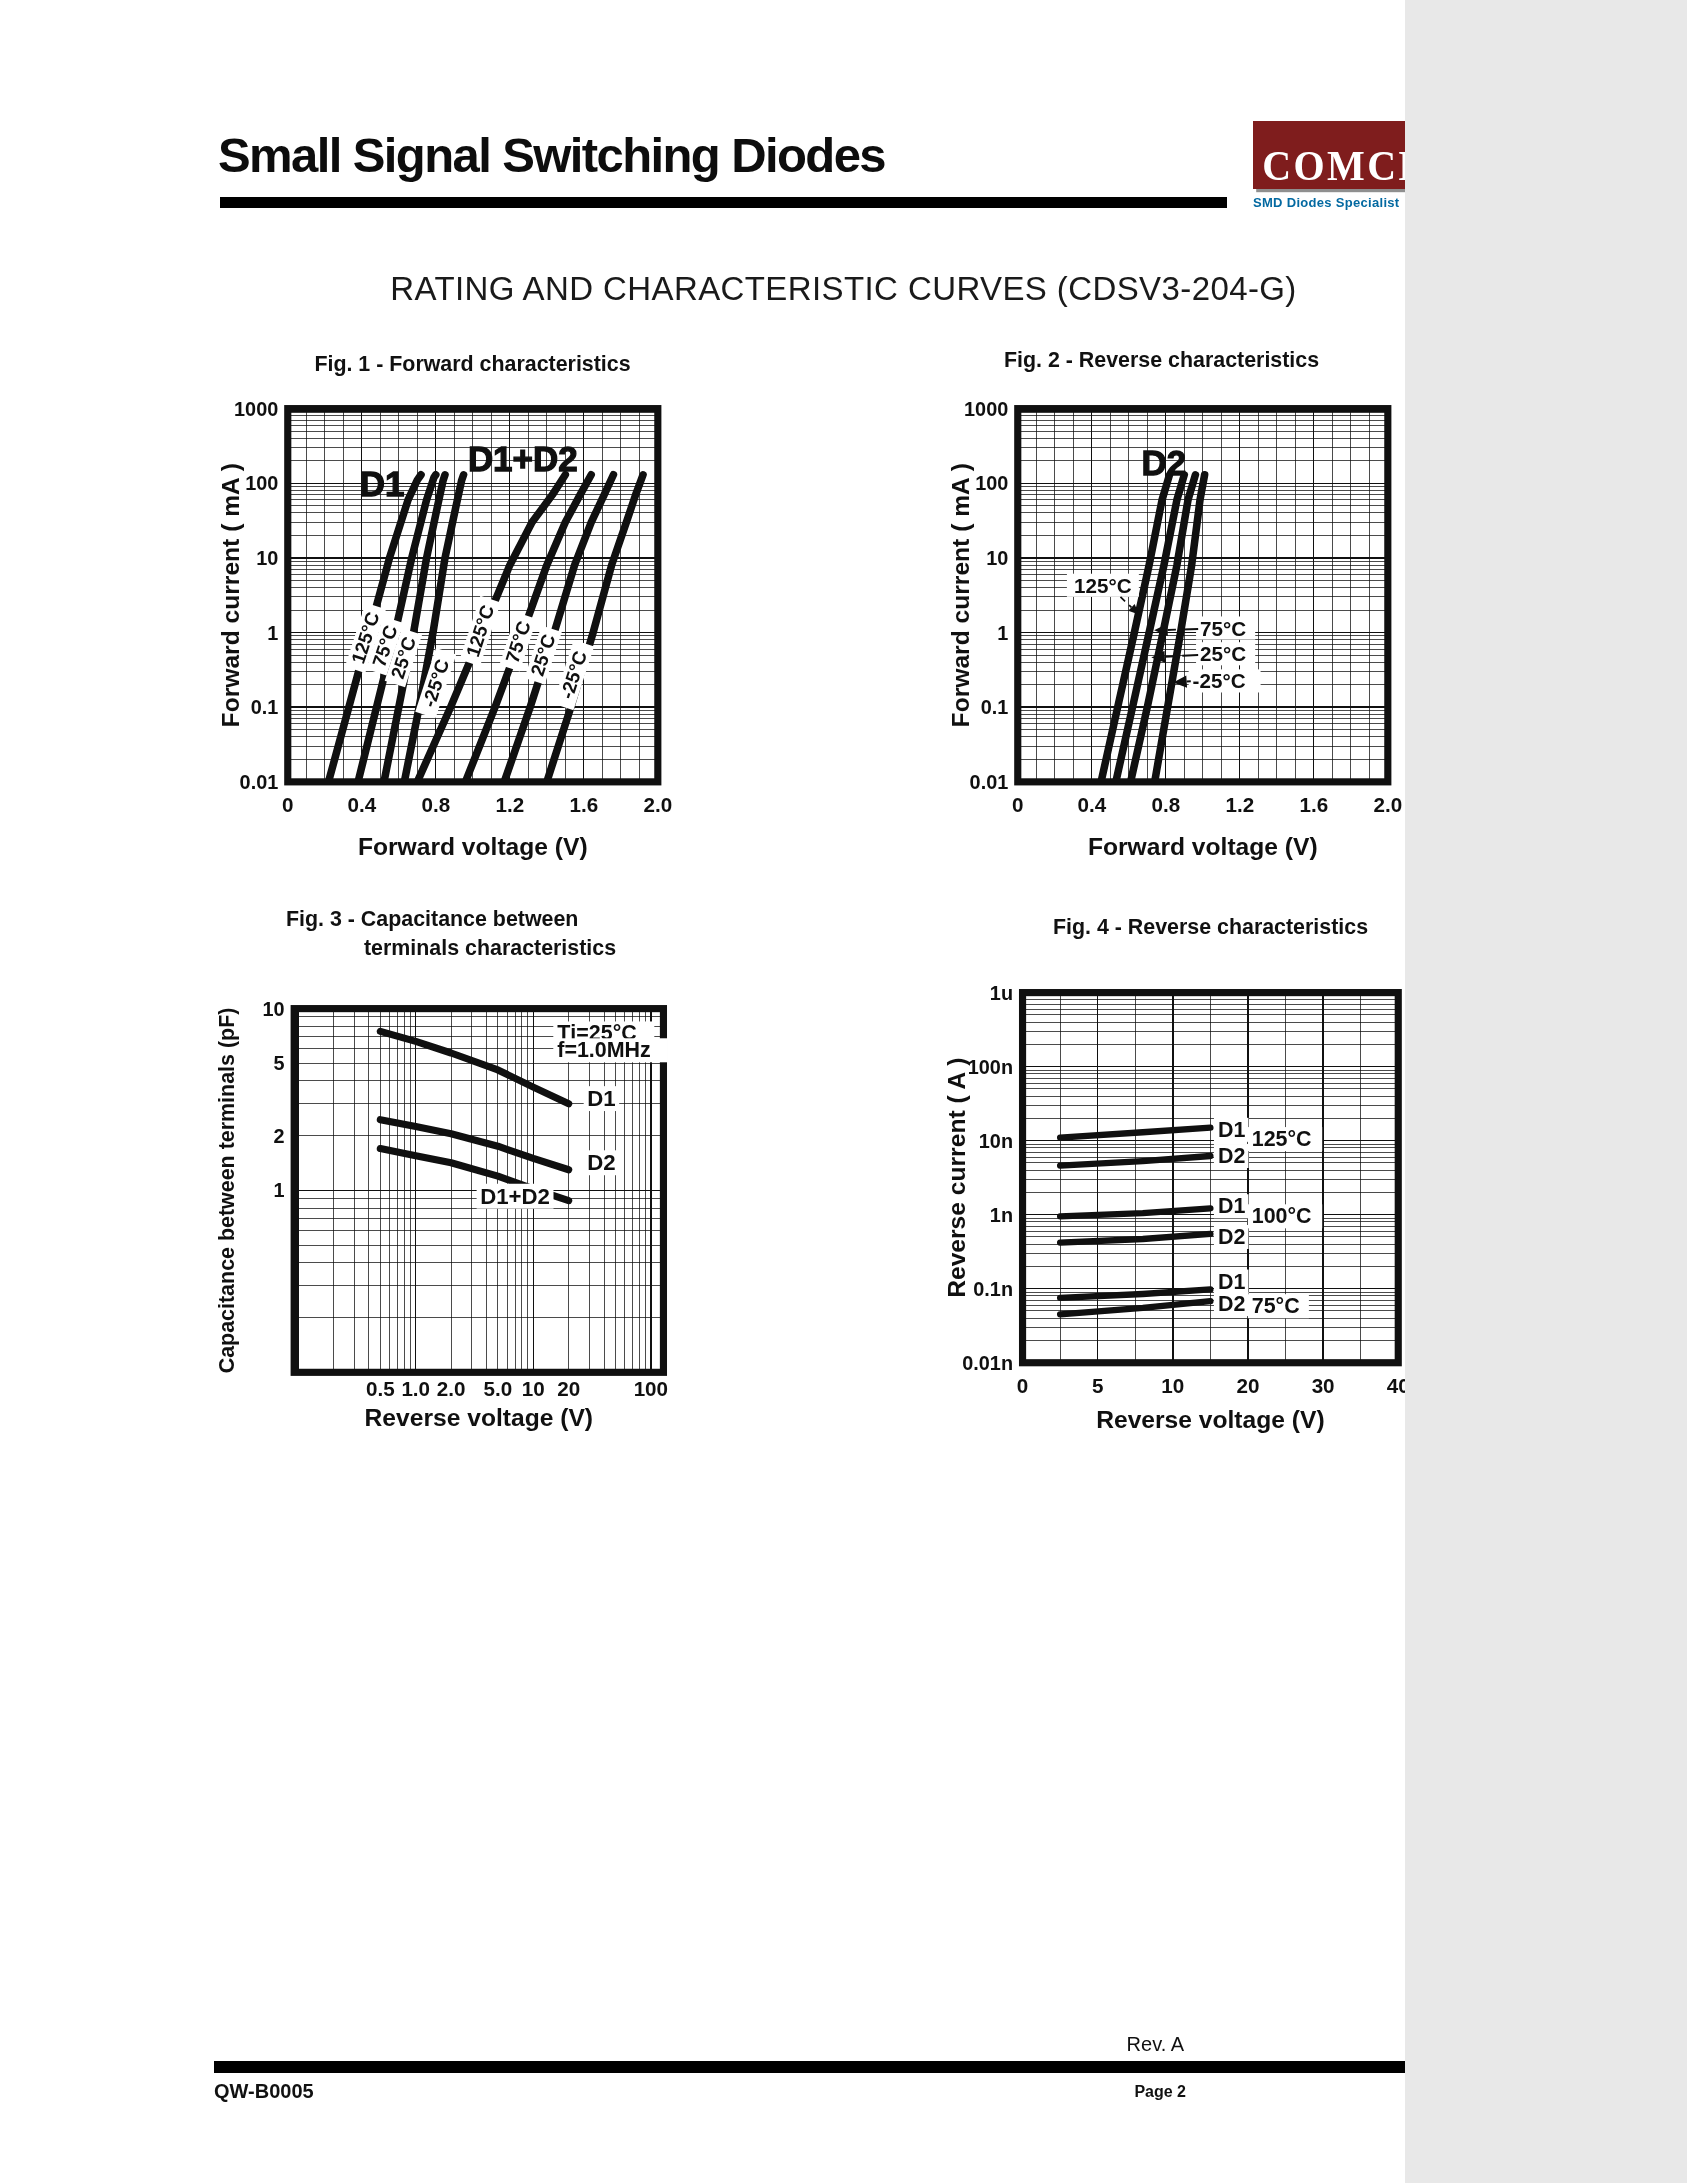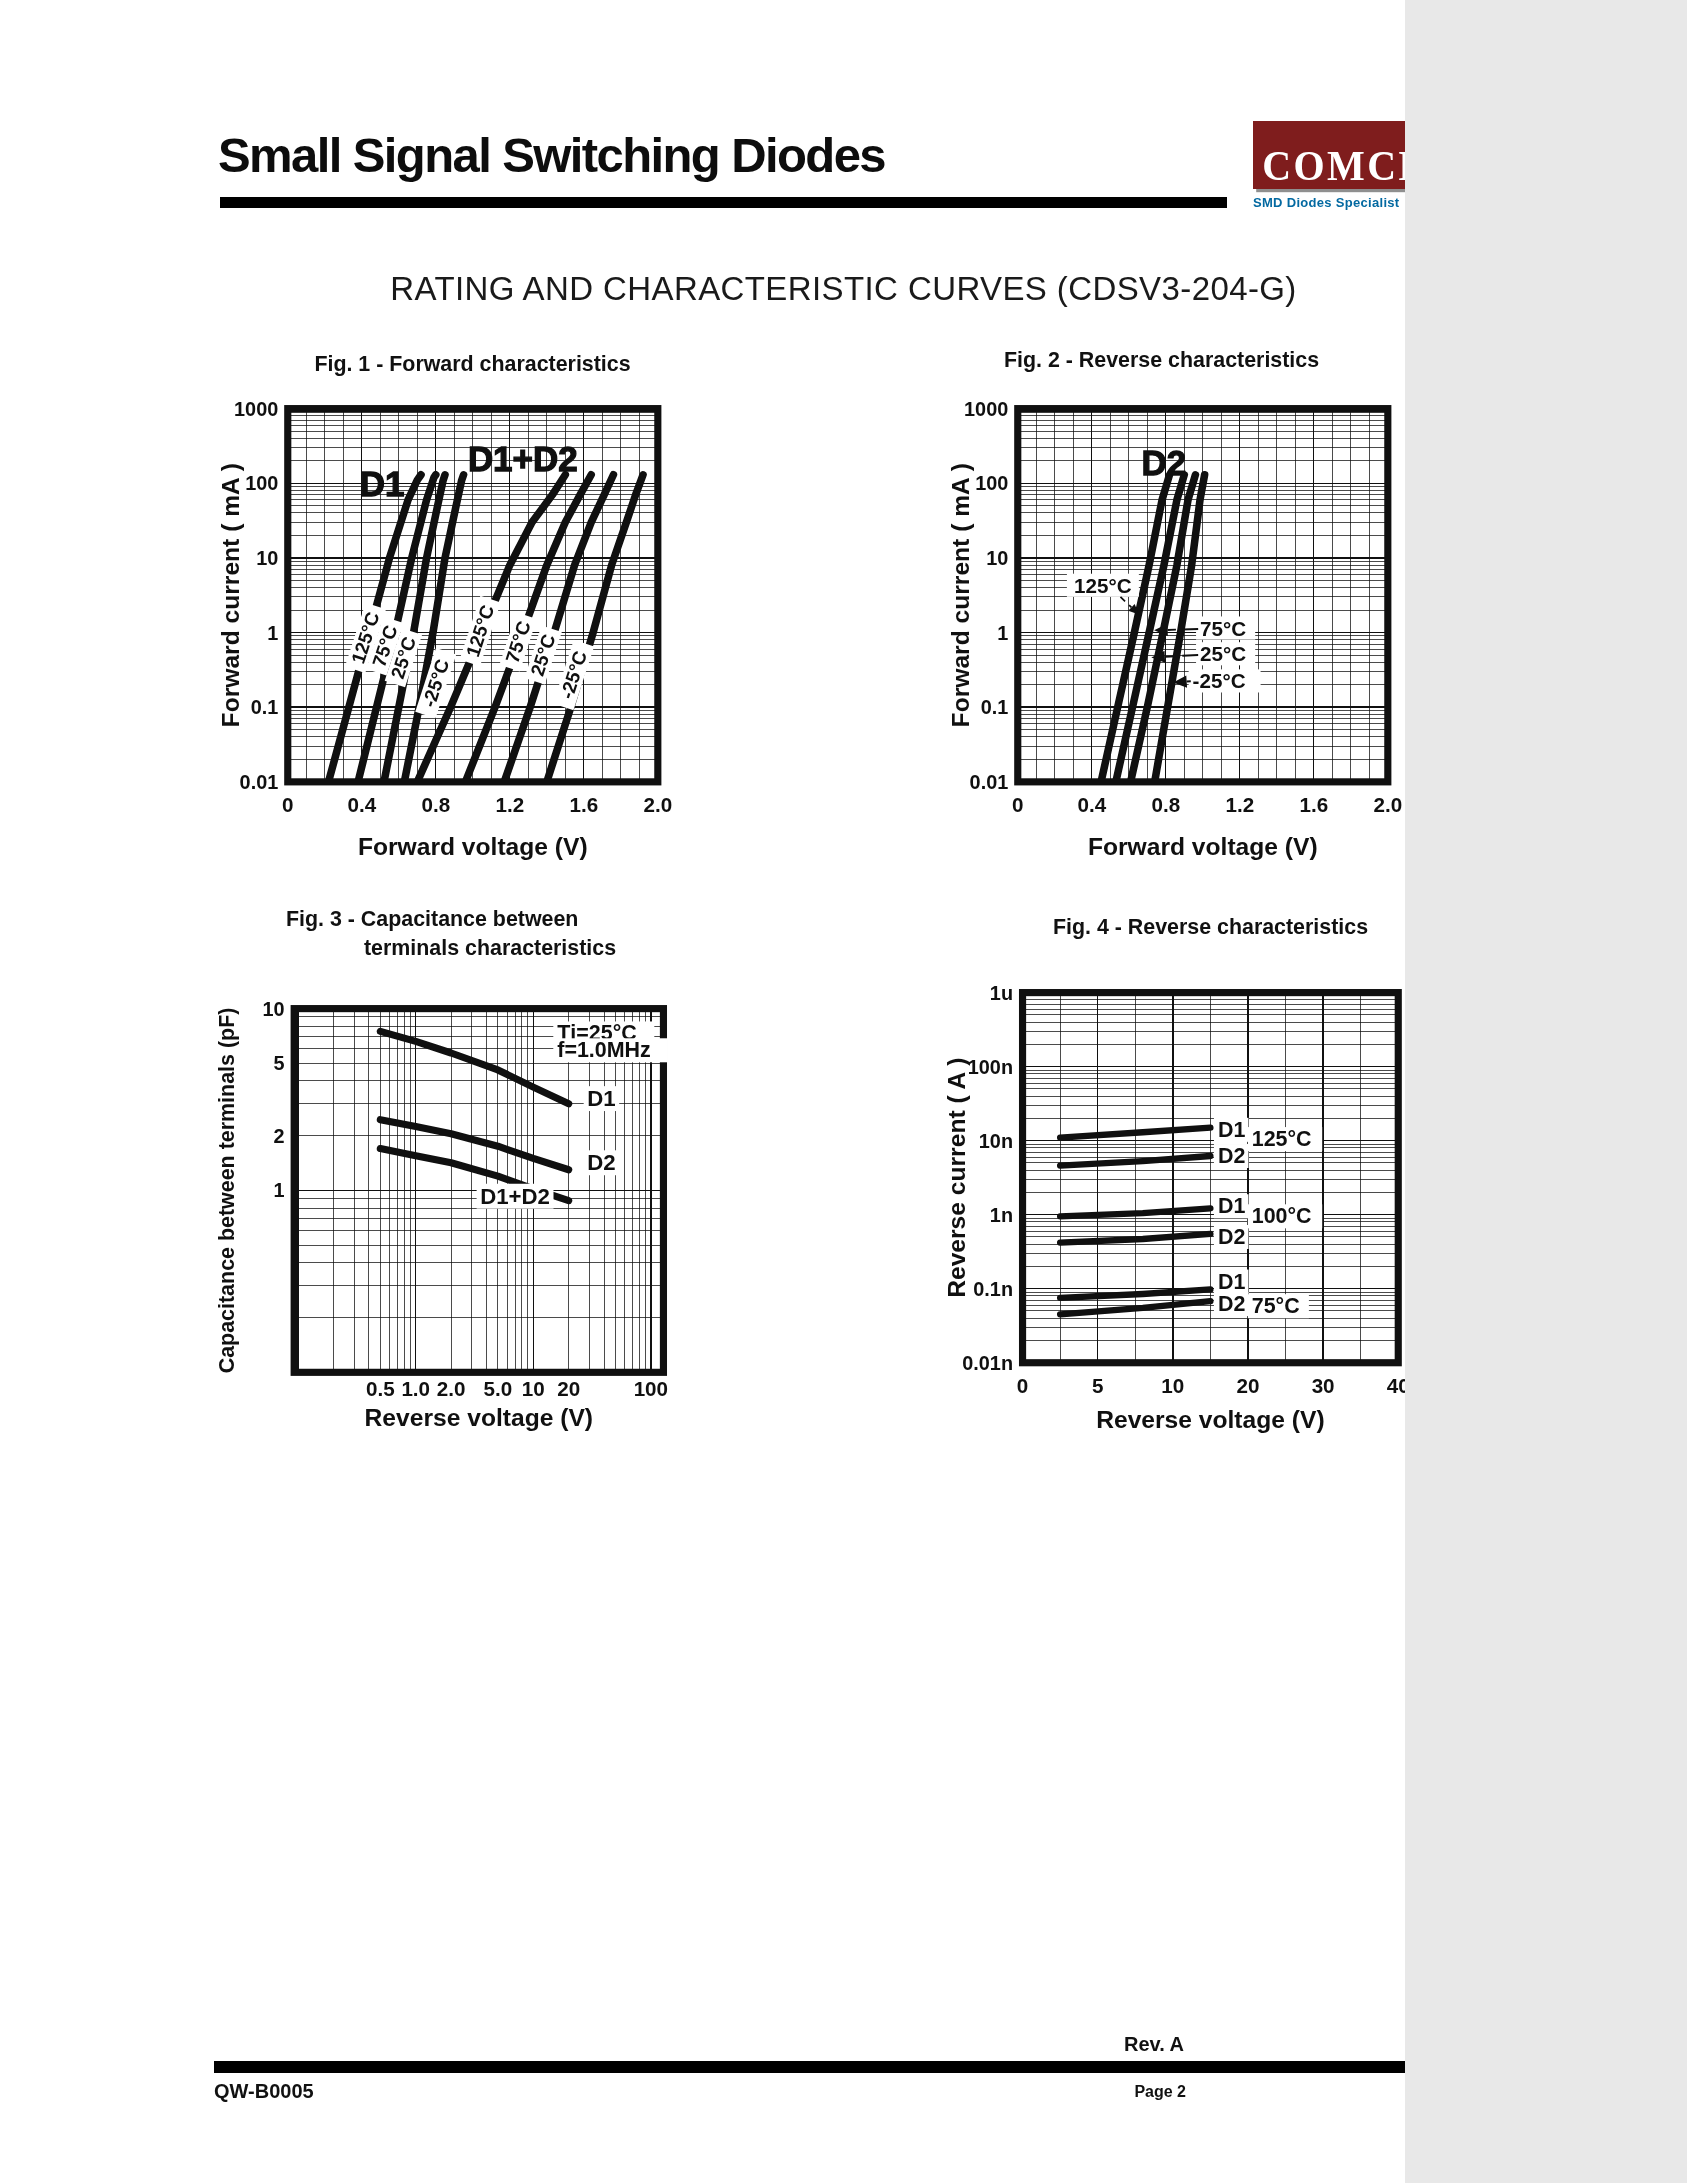--- a/index.html
+++ b/index.html
@@ -20,21 +20,21 @@
   .t1{left:274px;top:340px;width:397px;text-align:center;margin-top:12px;}
   .t2{left:1004px;top:348px;width:397px;text-align:left;}
   .t3{left:286px;top:905px;text-align:left;line-height:29px;}
   .t3 .indent{padding-left:78px;}
   .t4{left:1012px;top:915px;width:397px;text-align:center;}
   .chart{position:absolute;}
   #fig1{left:175px;top:349px;}
   #fig2{left:905px;top:349px;}
   #fig3{left:183px;top:949px;}
   #fig4{left:905px;top:937px;}
-  .rev{position:absolute;right:221px;top:2033px;font-size:20px;font-weight:bold;}
+  .rev{position:absolute;right:221px;top:2033px;font-size:20px;font-weight:normal;}
   .fbar{position:absolute;left:214px;top:2061px;width:1251px;height:12px;background:#000;}
   .doccode{position:absolute;left:214px;top:2080px;font-size:20px;font-weight:bold;}
   .pagenum{position:absolute;right:219px;top:2083px;font-size:16px;font-weight:bold;}
 </style>
 </head>
 <body>
 
 <div class="page">
 
   <h1 class="hd">Small Signal Switching Diodes</h1>

